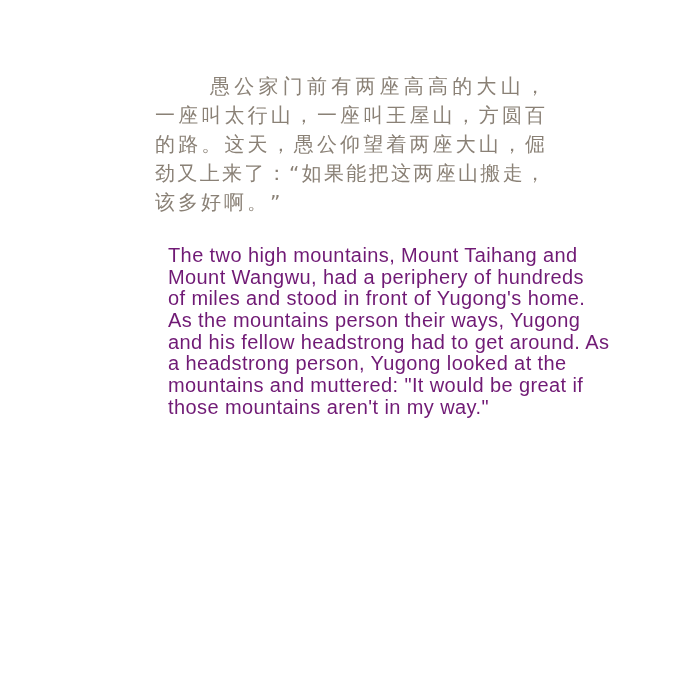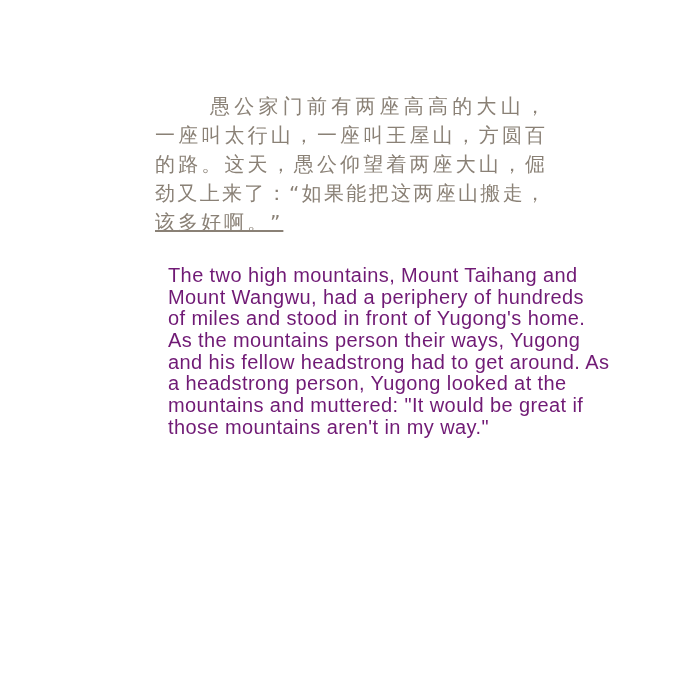--- a/index.html
+++ b/index.html
@@ -6,21 +6,20 @@
     margin: 0;
     padding: 0;
     background: #ffffff;
   }
   .canvas {
     position: relative;
     width: 700px;
     height: 504px;
     background: #ffffff;
     overflow: hidden;
-    margin-top: 20px;
   }
   
   .cn-block {
     position: absolute;
     left: 155px;
     top: 72px;
     width: 390px;
     font-family: "DejaVu Sans", sans-serif;
     font-size: 20px;
     line-height: 29px;
@@ -34,21 +33,20 @@
     height: 29px;
   }
   .cn-line.indent {
     padding-left: 55px;
     width: 335px;
   }
   .cn-line.tail {
     text-align: left;
     text-align-last: left;
     letter-spacing: 3px;
-    text-decoration: underline;
   }
   
   .en-block {
     position: absolute;
     left: 168px;
     top: 245px;
     width: 394px;
     font-family: "Liberation Sans", "DejaVu Sans", sans-serif;
     font-size: 20px;
     line-height: 21.7px;

